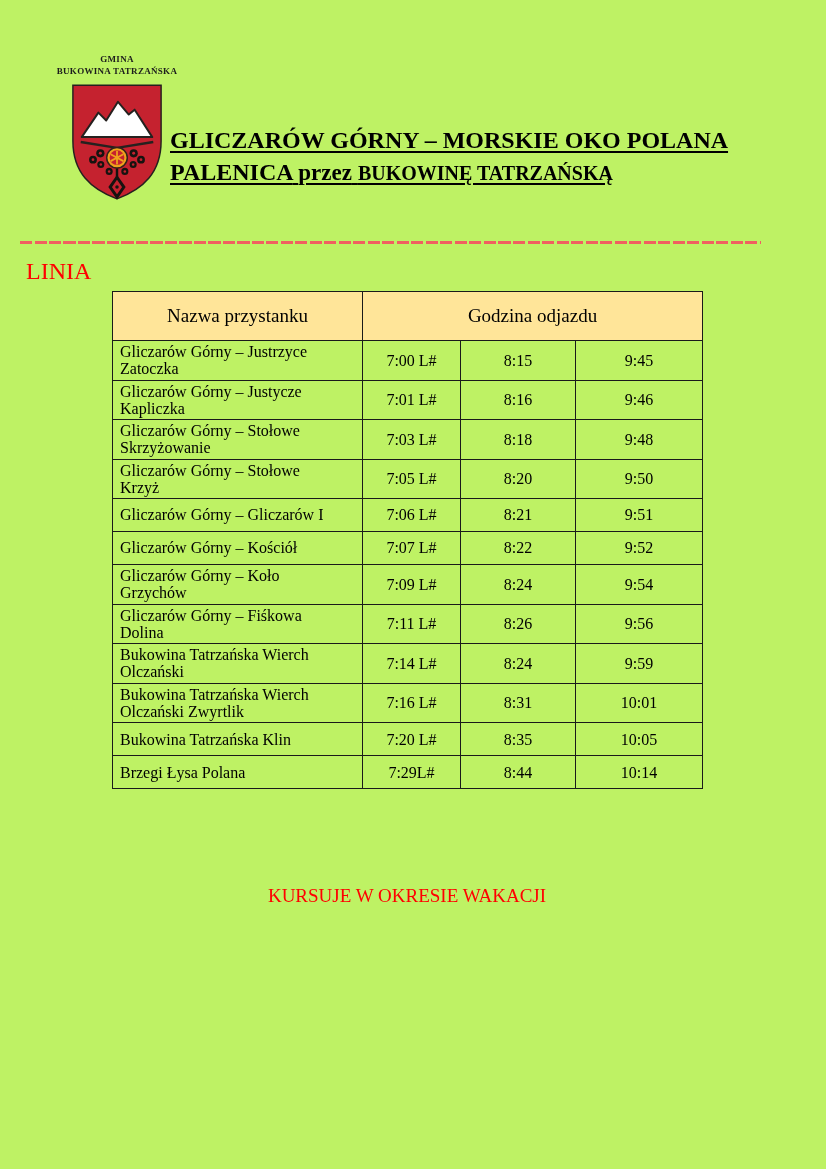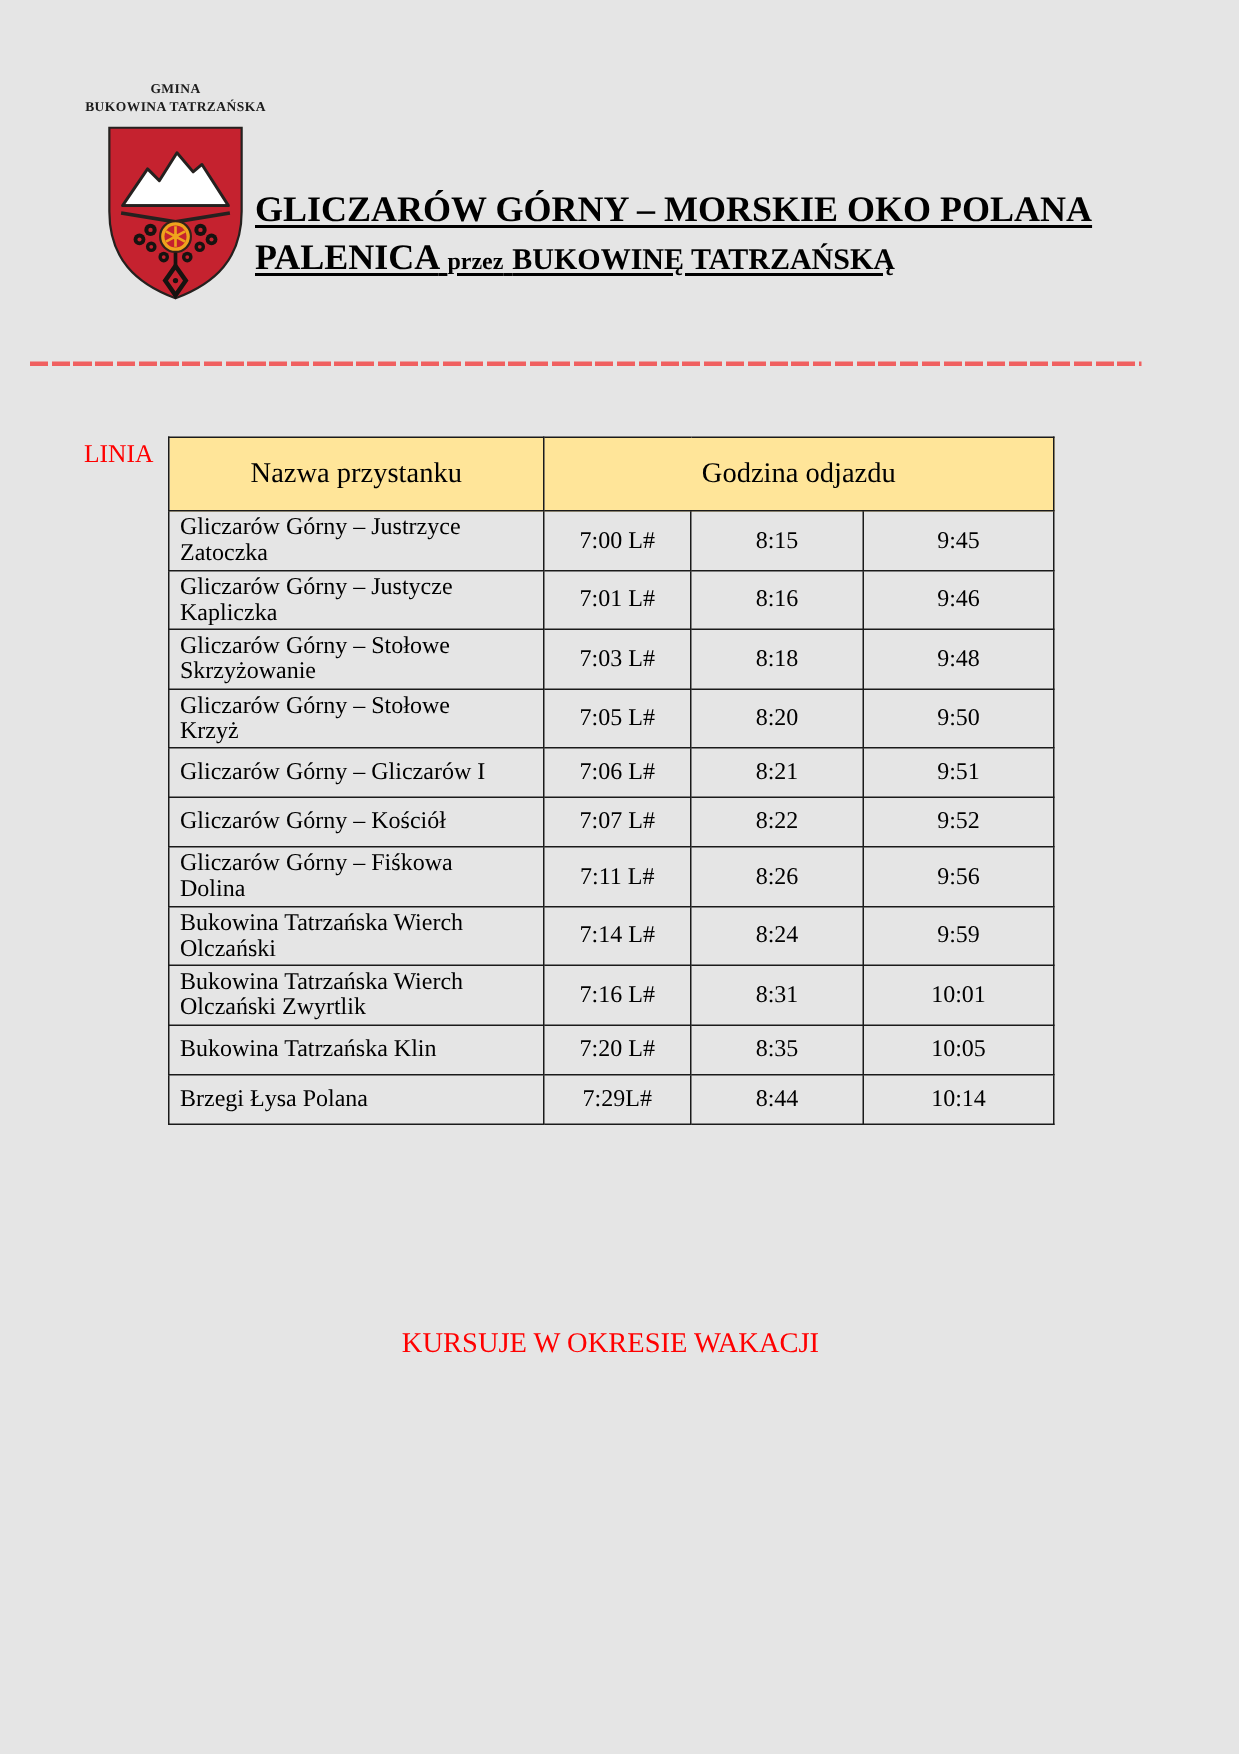--- a/index.html
+++ b/index.html
@@ -6,21 +6,21 @@
     --accent-red:#ff0000;
     --table-header-bg:#FFE599;
     --crest-red:#C5222F;
     --border-black:#1a1a1a;
   }
   *{box-sizing:border-box;}
   html,body{margin:0;padding:0;background:#ffffff;}
   .page{
     position:relative;
     width:826px;height:1169px;
-    background:#e5e5e5;
+    background:#bef264;
     font-family:"Liberation Serif","DejaVu Serif",serif;
     color:#000;
     overflow:hidden;
   }
 
   
   .logo-block{position:absolute;left:55px;top:54px;width:124px;text-align:center;}
   .logo-caption{font-size:9px;line-height:1.3;letter-spacing:.3px;color:#1c1c1c;font-weight:600;}
   .crest{margin-top:5px;}
 
@@ -28,31 +28,31 @@
   .title-block{position:absolute;left:170px;top:127px;width:612px;font-weight:bold;color:#000;}
   .title-line1{font-size:24px;line-height:1.15;}
   .title-line1 .u, .title-line2 .u{
     text-decoration:underline;
     text-decoration-thickness:2px;
     text-underline-offset:3px;
     text-decoration-color:#000;
   }
   .title-line2{font-size:24px;margin-top:4px;line-height:1.15;}
   .t-big{font-size:24px;}
-  .t-small{font-size:16px;margin-top:40px;}
+  .t-small{font-size:23px;margin-top:40px;}
   .t-mid{font-size:20px;}
 
   
   .divider{
     position:absolute;left:20px;top:241px;width:741px;height:3px;
     background:repeating-linear-gradient(90deg,#f06060 0px,#f06060 12px,rgba(0,0,0,0) 12px,rgba(0,0,0,0) 14.5px);
   }
 
   
-  .linia{position:absolute;left:56px;top:258px;font-size:17px;color:var(--accent-red,#ff0000);margin-top:35px;}
+  .linia{position:absolute;left:26px;top:258px;font-size:24px;color:var(--accent-red,#ff0000);}
 
   
   table.timetable{
     position:absolute;left:112px;top:291px;width:590px;
     border-collapse:collapse;table-layout:fixed;
   }
   table.timetable th, table.timetable td{
     border:1.5px solid var(--border-black,#1a1a1a);
     vertical-align:middle;
   }
@@ -178,20 +178,27 @@
           <td class="time">8:21</td>
           <td class="time">9:51</td>
         </tr>
         <tr>
           <td class="stop">Gliczarów Górny – Kościół</td>
           <td class="time">7:07 L#</td>
           <td class="time">8:22</td>
           <td class="time">9:52</td>
         </tr>
         <tr>
+          <td class="stop">Gliczarów Górny – Koło
+Grzychów</td>
+          <td class="time">7:09 L#</td>
+          <td class="time">8:24</td>
+          <td class="time">9:54</td>
+        </tr>
+        <tr>
           <td class="stop">Gliczarów Górny – Fiśkowa
 Dolina</td>
           <td class="time">7:11 L#</td>
           <td class="time">8:26</td>
           <td class="time">9:56</td>
         </tr>
         <tr>
           <td class="stop">Bukowina Tatrzańska Wierch
 Olczański</td>
           <td class="time">7:14 L#</td>

